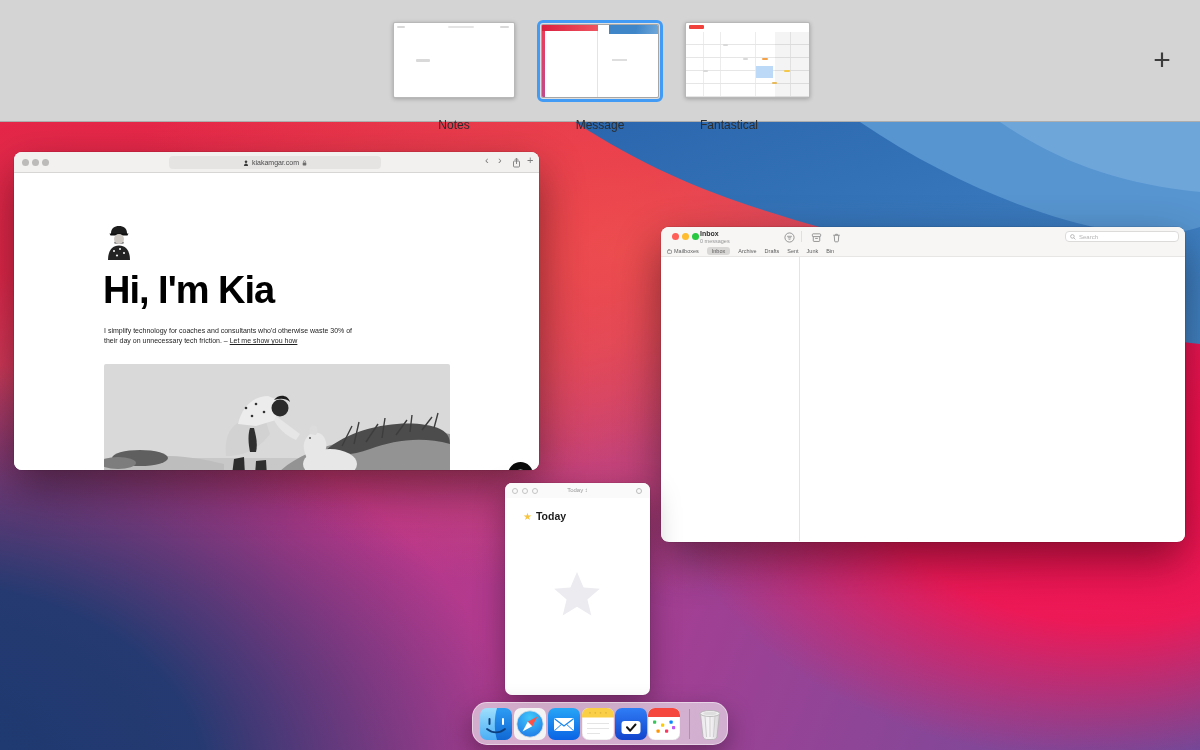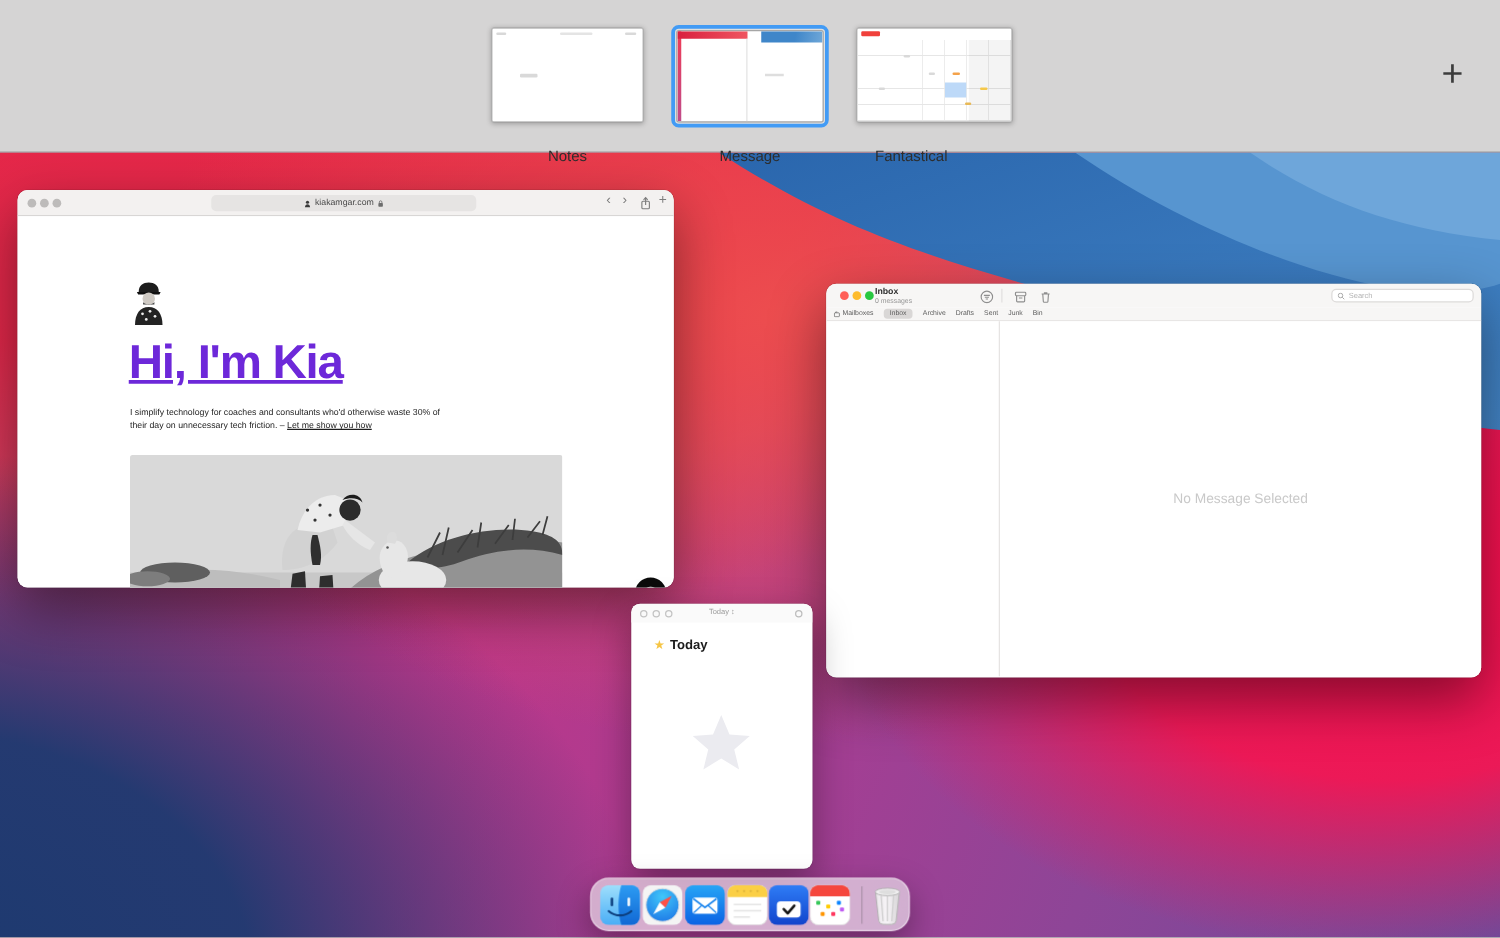--- a/index.html
+++ b/index.html
@@ -60,21 +60,21 @@
   
   #safari-window { left:14px; top:152px; width:525px; height:318px; }
   #safari-toolbar { position:relative; height:21px; background:#f3f1f0; border-bottom:1px solid #d8d6d5; }
   .sf-dot { position:absolute; top:7px; width:7px; height:7px; background:#bdbbba; }
   #safari-urlbar { position:absolute; left:155px; top:4px; width:212px; height:13px;
     background:#e6e4e3; border-radius:4px; display:flex; align-items:center; justify-content:center;
     gap:3px; font-size:7px; color:#4a4a4a; }
   .sf-nav { position:absolute; top:2px; font-size:11px; color:#7c7c7c; cursor:pointer; }
   #safari-content { position:relative; height:297px; background:#fff; }
   #kia-heading { position:absolute; left:89px; top:96px; font-size:38px; font-weight:bold;
-    letter-spacing:-1px; color:#6d28d9;text-decoration:underline; }
+    letter-spacing:-1px; color:#000000; }
   #kia-paragraph { position:absolute; left:90px; top:153px; font-size:7px; line-height:10px; color:#1e1e1e; }
   #kia-paragraph a { color:#1e1e1e; text-decoration:underline; cursor:pointer; }
   #kia-avatar { position:absolute; left:90px; top:51px; }
   #kia-photo { position:absolute; left:90px; top:191px; width:346px; height:127px; border-radius:2px; overflow:hidden; }
   #chat-button { position:absolute; left:494px; top:289px; width:25px; height:25px; border-radius:50%;
     background:#0b0b0b; display:flex; align-items:center; justify-content:center; cursor:pointer; }
 
   
   #mail-window { left:661px; top:227px; width:524px; height:315px; }
   #mail-toolbar { position:relative; height:19px; background:#f7f6f5; }
@@ -311,23 +311,20 @@
       <span class="fav-item fav-pill">Inbox</span>
       <span class="fav-item">Archive</span>
       <span class="fav-item">Drafts</span>
       <span class="fav-item">Sent</span>
       <span class="fav-item">Junk</span>
       <span class="fav-item">Bin</span>
     </div>
 
     <div id="mail-body">
       <div id="mail-list-pane"></div>
-      <div id="mail-message-pane">
-        <span id="mail-empty">No Message Selected</span>
-      </div>
     </div>
   </div>
 
   <div id="things-window" class="window">
     <div id="things-titlebar">
       <span class="th-ring" style="left:7px;"></span>
       <span class="th-ring" style="left:17px;"></span>
       <span class="th-ring" style="left:27px;"></span>
       <div id="things-window-title">
         <span>Today</span>

